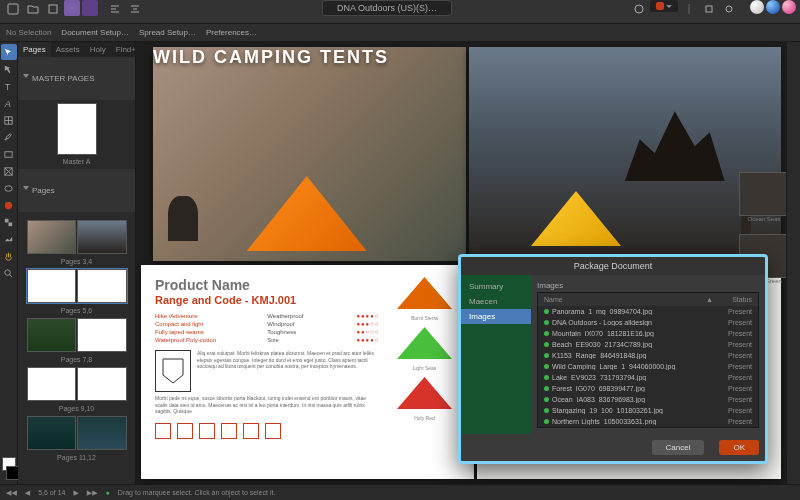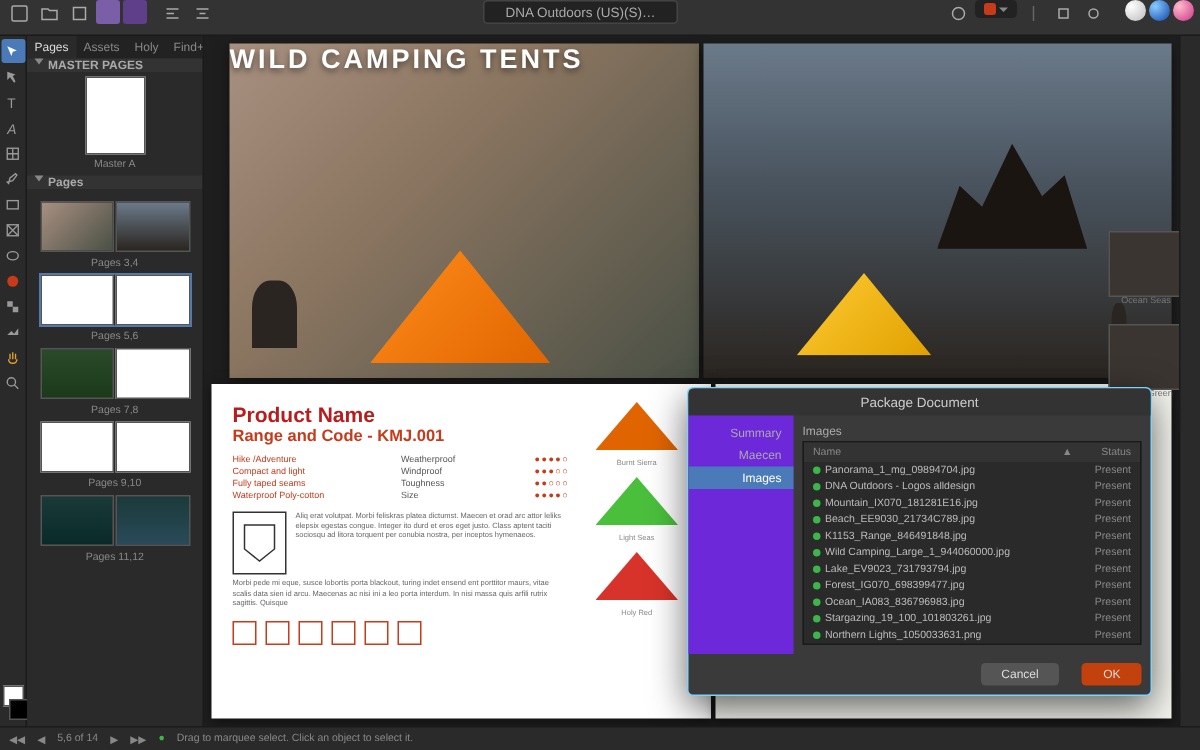--- a/index.html
+++ b/index.html
@@ -18,62 +18,62 @@
 .main{flex:1;display:flex;overflow:hidden;}
 .toolcol{width:18px;background:#2a2a2a;display:flex;flex-direction:column;padding:2px 0;gap:1px;border-right:1px solid #1a1a1a;}
 .tool{width:16px;height:16px;display:flex;align-items:center;justify-content:center;cursor:pointer;margin:0 auto;}
 .tool svg{width:11px;height:11px;fill:#999;}
 .tool.active{background:#4a7bb8;border-radius:2px;}
 .colorwell{width:14px;height:14px;margin:2px auto;border:1px solid #555;}
 .pages-panel{width:118px;background:#2a2a2a;display:flex;flex-direction:column;border-right:1px solid #1a1a1a;overflow:hidden;}
 .panel-tabs{display:flex;font-size:8px;background:#222;}
 .panel-tab{padding:3px 5px;color:#888;cursor:pointer;}
 .panel-tab.active{color:#ddd;background:#2a2a2a;}
-.panel-section{padding:0 5px;font-size:8px;color:#aaa;display:flex;align-items:flex-start;gap:3px;background:#333;font-weight:bold;}
+.panel-section{padding:17px 5px;font-size:8px;color:#aaa;display:flex;align-items:flex-start;gap:3px;background:#333;}
 .thumbs{flex:1;overflow-y:auto;padding:4px;}
 .master-thumb{width:40px;height:52px;background:#fff;margin:3px auto;border:1px solid #555;}
 .thumb-label{font-size:7px;text-align:center;color:#888;margin-bottom:4px;}
 .spread{display:flex;gap:1px;margin:4px auto;width:100px;}
 .page-thumb{flex:1;height:34px;background:#444;border:1px solid #555;background-size:cover;background-position:center;}
 .canvas{flex:1;background:#1e1e1e;position:relative;overflow:hidden;}
 .doc-pages{position:absolute;top:5px;left:5px;right:5px;bottom:5px;display:flex;flex-direction:column;gap:4px;}
 .spread-row{display:flex;gap:3px;flex:1;}
 .doc-page{flex:1;background:#fff;box-shadow:0 2px 8px rgba(0,0,0,0.5);position:relative;overflow:hidden;}
 .hero-left{background:linear-gradient(135deg,#a89080 0%,#8a7560 40%,#4a5045 100%);display:flex;align-items:flex-start;padding:0;margin-left:12px;}
 .hero-title{font-family:sans-serif;font-weight:bold;color:#fff;font-size:18px;letter-spacing:2px;text-shadow:0 2px 4px rgba(0,0,0,0.5);}
 .tent-orange{position:absolute;bottom:10px;left:30%;width:120px;height:75px;background:linear-gradient(135deg,#ff8c1a,#e06500);clip-path:polygon(50% 0%,0% 100%,100% 100%);}
 .person-sil{position:absolute;bottom:20px;left:15px;width:30px;height:45px;background:#2a2520;border-radius:40% 40% 0 0;}
 .hero-right{background:linear-gradient(180deg,#6b7a8a 0%,#4a5560 40%,#2a2520 100%);}
 .rocks{position:absolute;top:30%;left:50%;width:100px;height:70px;background:#1a1510;clip-path:polygon(0% 100%,15% 40%,30% 60%,50% 0%,70% 50%,85% 30%,100% 100%);}
 .tent-yellow{position:absolute;bottom:15px;left:20%;width:90px;height:55px;background:linear-gradient(135deg,#ffcc33,#e0a000);clip-path:polygon(50% 0%,0% 100%,100% 100%);}
 .person2{position:absolute;bottom:20px;right:30px;width:10px;height:30px;background:#2a2520;border-radius:40% 40% 0 0;}
 .product-page{background:#fff;padding:12px 14px;display:flex;gap:10px;}
 .prod-left{flex:1.3;}
 .prod-right{width:70px;display:flex;flex-direction:column;gap:6px;align-items:center;}
-.prod-heading{color:#b91c1c;font-size:14px;font-weight:600;}
+.prod-heading{color:#737373;font-size:14px;font-weight:600;}
 .prod-code{color:#c73a1a;font-size:11px;font-weight:700;margin-top:1px;}
 .prod-sub{font-size:8px;color:#555;margin-top:3px;}
 .feat-row{display:flex;margin-top:6px;font-size:6px;}
 .feat-col{flex:1;}
 .feat-item{color:#c73a1a;padding:1px 0;}
 .rating-row{display:flex;justify-content:space-between;font-size:6px;color:#555;padding:1px 0;}
 .dots{color:#c73a1a;letter-spacing:1px;}
 .blurb-row{display:flex;gap:6px;margin-top:6px;}
 .badge-box{width:36px;height:42px;border:1px solid #333;display:flex;align-items:center;justify-content:center;}
 .blurb{flex:1;font-size:5px;color:#666;line-height:1.3;}
 .icon-row{display:flex;gap:6px;margin-top:8px;}
 .prod-icon{width:16px;height:16px;border:1px solid #c73a1a;}
 .mini-tent{width:55px;height:32px;clip-path:polygon(50% 0%,0% 100%,100% 100%);}
 .mini-label{font-size:5px;color:#888;}
 .right-panel{width:14px;background:#2a2a2a;border-left:1px solid #1a1a1a;}
 .statusbar{height:16px;background:#2a2a2a;display:flex;align-items:center;padding:0 6px;gap:8px;font-size:7px;color:#888;border-top:1px solid #1a1a1a;}
-.dialog{position:absolute;right:18px;bottom:20px;width:310px;background:#3a3a3a;border:1px solid #7dd3fc;border-radius:4px;box-shadow:0 8px 24px rgba(0,0,0,0.6);display:flex;flex-direction:column;}
+.dialog{position:absolute;right:18px;bottom:20px;width:310px;background:#3a3a3a;border:3px solid #7dd3fc;border-radius:4px;box-shadow:0 8px 24px rgba(0,0,0,0.6);display:flex;flex-direction:column;}
 .dialog-title{text-align:center;font-size:9px;padding:4px;color:#ccc;background:#333;border-radius:4px 4px 0 0;}
 .dialog-body{display:flex;flex:1;}
-.dialog-side{width:70px;background:#6d28d9;padding:4px 0;font-size:8px;text-align:right;}
+.dialog-side{width:70px;background:#14532d;padding:4px 0;font-size:8px;}
 .side-item{padding:3px 8px;color:#aaa;cursor:pointer;}
 .side-item.active{background:#4a7bb8;color:#fff;}
 .dialog-main{flex:1;padding:6px;display:flex;flex-direction:column;}
 .dialog-label{font-size:8px;color:#aaa;margin-bottom:2px;}
 .file-list{flex:1;background:#2a2a2a;border:1px solid #1a1a1a;font-size:7px;}
 .file-header{display:flex;padding:3px 6px;background:#333;color:#888;}
 .file-header .c1{flex:1;}
 .file-header .c2{width:40px;text-align:right;}
 .file-row{display:flex;padding:2px 6px;align-items:center;gap:3px;}
 .file-row .fname{flex:1;color:#bbb;overflow:hidden;text-overflow:ellipsis;white-space:nowrap;}
@@ -151,20 +151,26 @@
           <circle cx="6" cy="6" r="3" fill="none" stroke="#aaa"></circle>
         </svg>
       </div>
     <div class="persona" style="margin-left:10px">
       <div class="persona-dot" style="background:radial-gradient(circle at 30% 30%,#fff,#bbb)"></div>
       <div class="persona-dot" style="background:radial-gradient(circle at 30% 30%,#8cf,#14a)"></div>
       <div class="persona-dot" style="background:radial-gradient(circle at 30% 30%,#fbc,#c38)"></div>
     </div>
   </div>
 
+  <div class="contextbar">
+    <span>No Selection</span>
+    <span style="color:#aaa">Document Setup…</span>
+    <span style="color:#aaa">Spread Setup…</span>
+    <span style="color:#aaa">Preferences…</span>
+  </div>
 
   <div class="main">
 
     <div class="toolcol">
       <div class="tool active">
           <svg viewBox="0 0 12 12">
             <path d="M2 2l7 3-3 1-1 3z" fill="#fff"></path>
           </svg>
         </div>
       <div class="tool">

